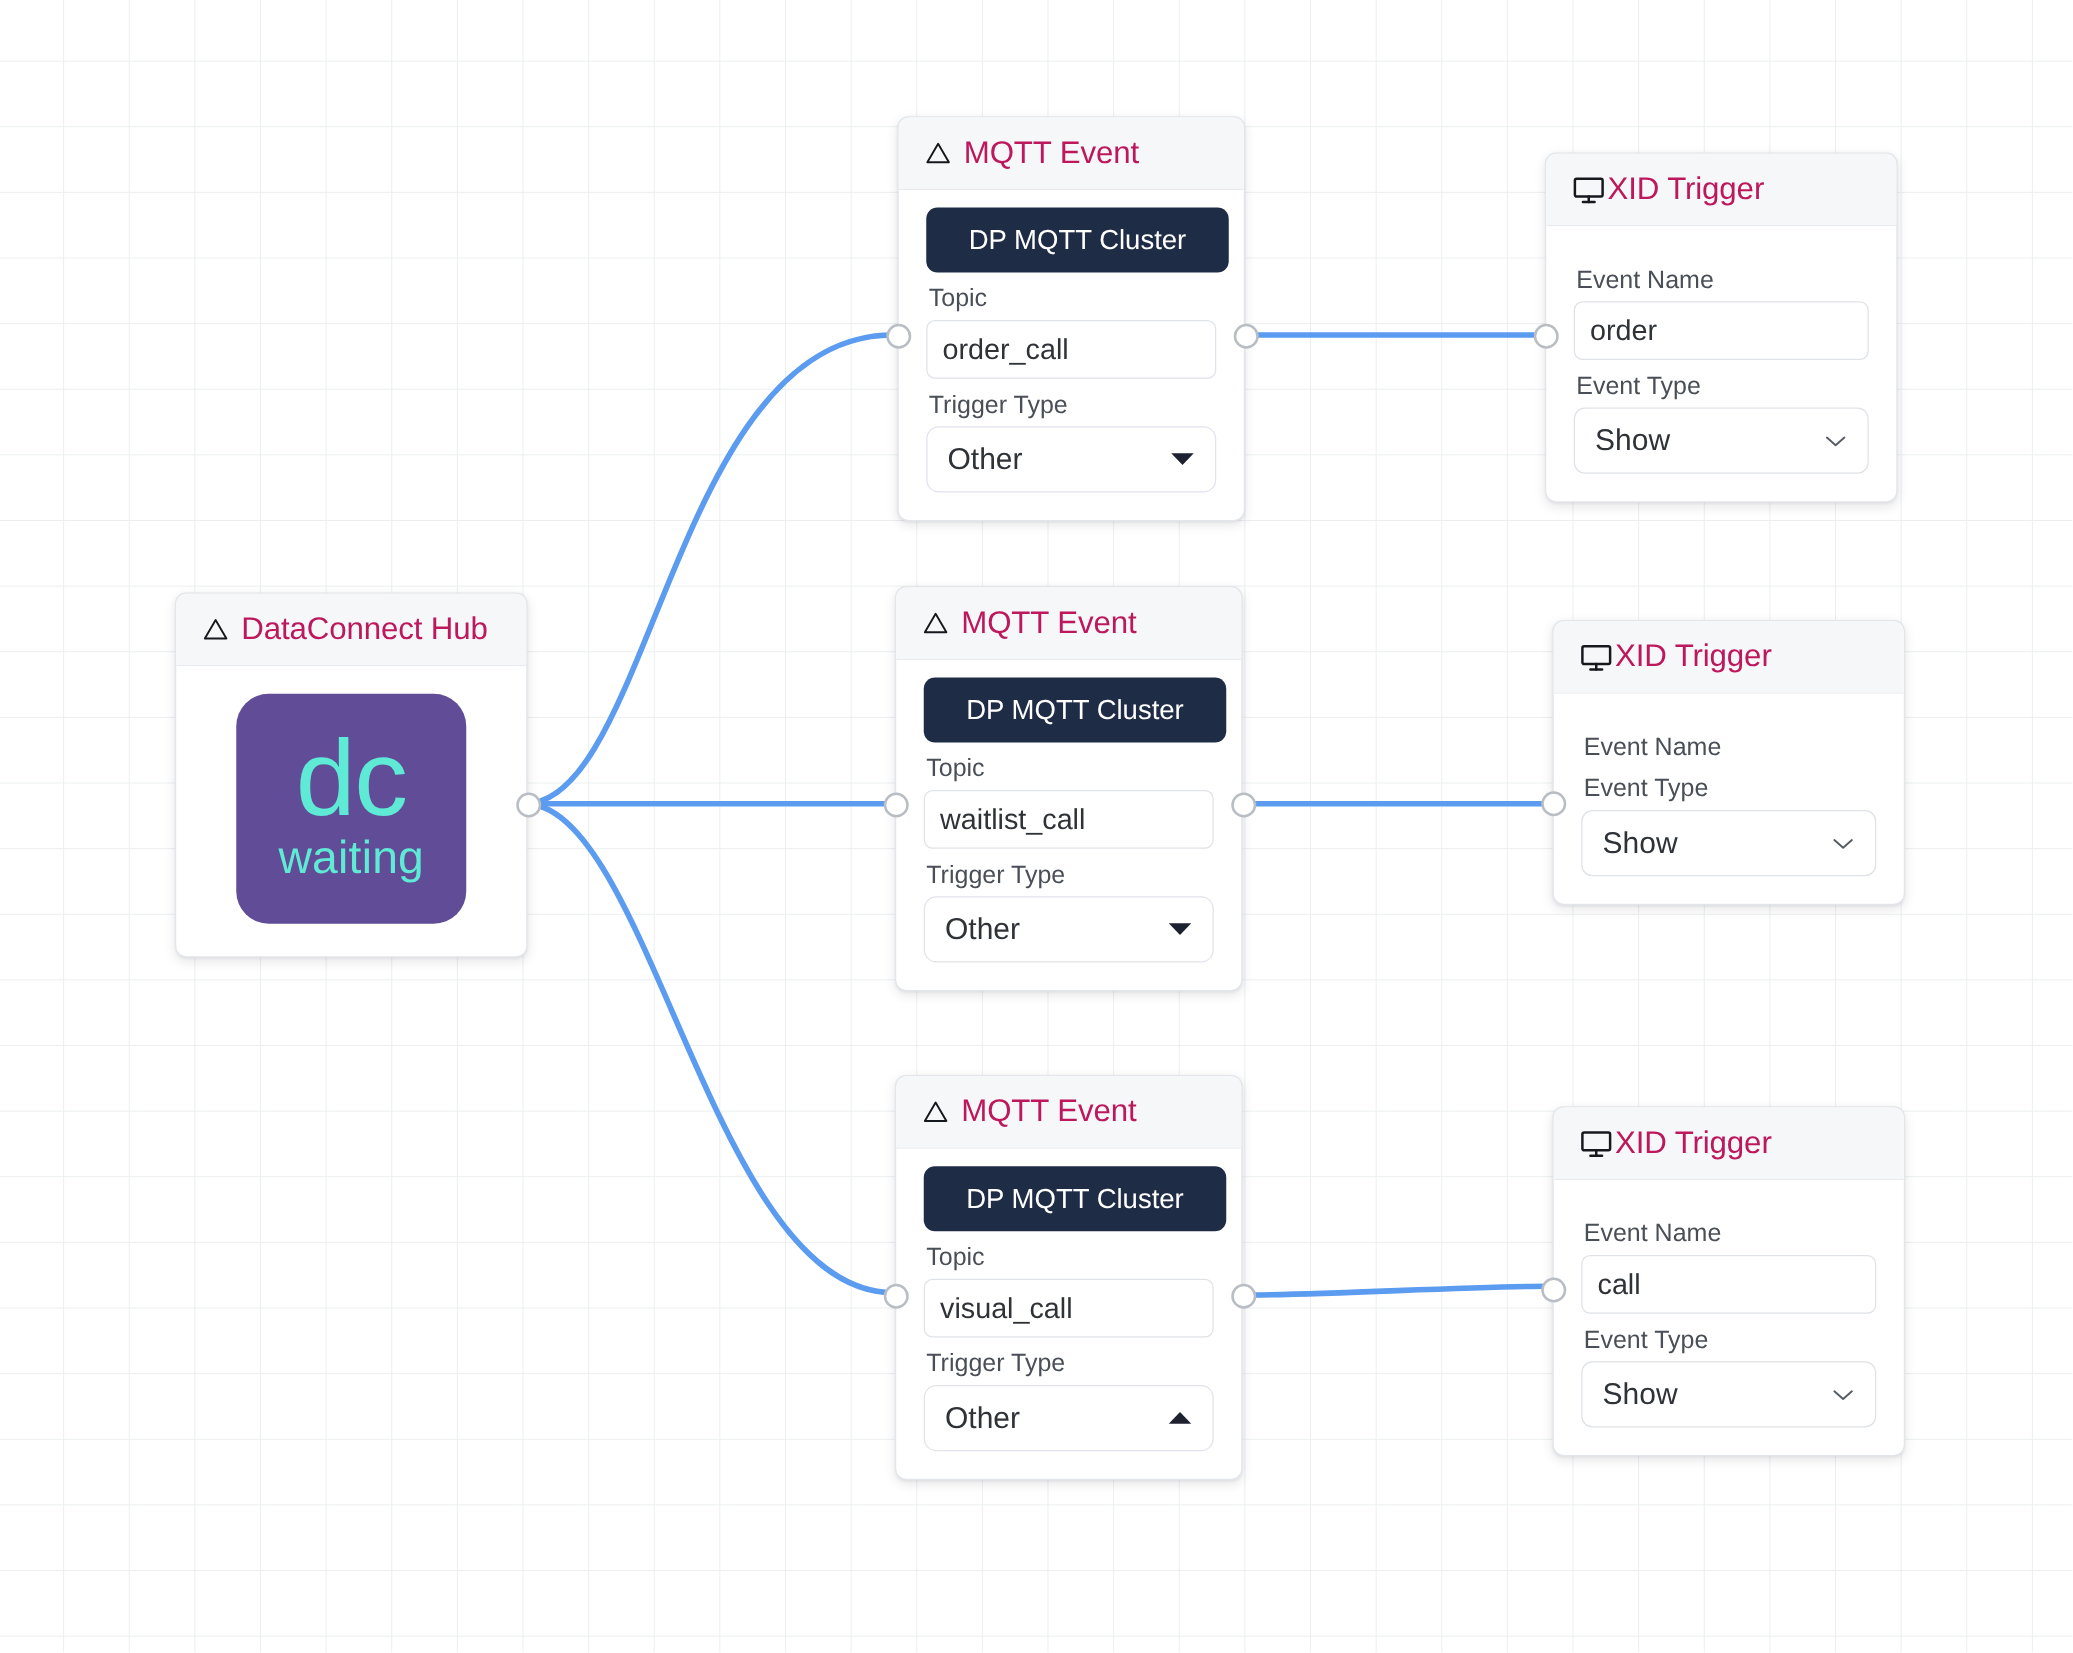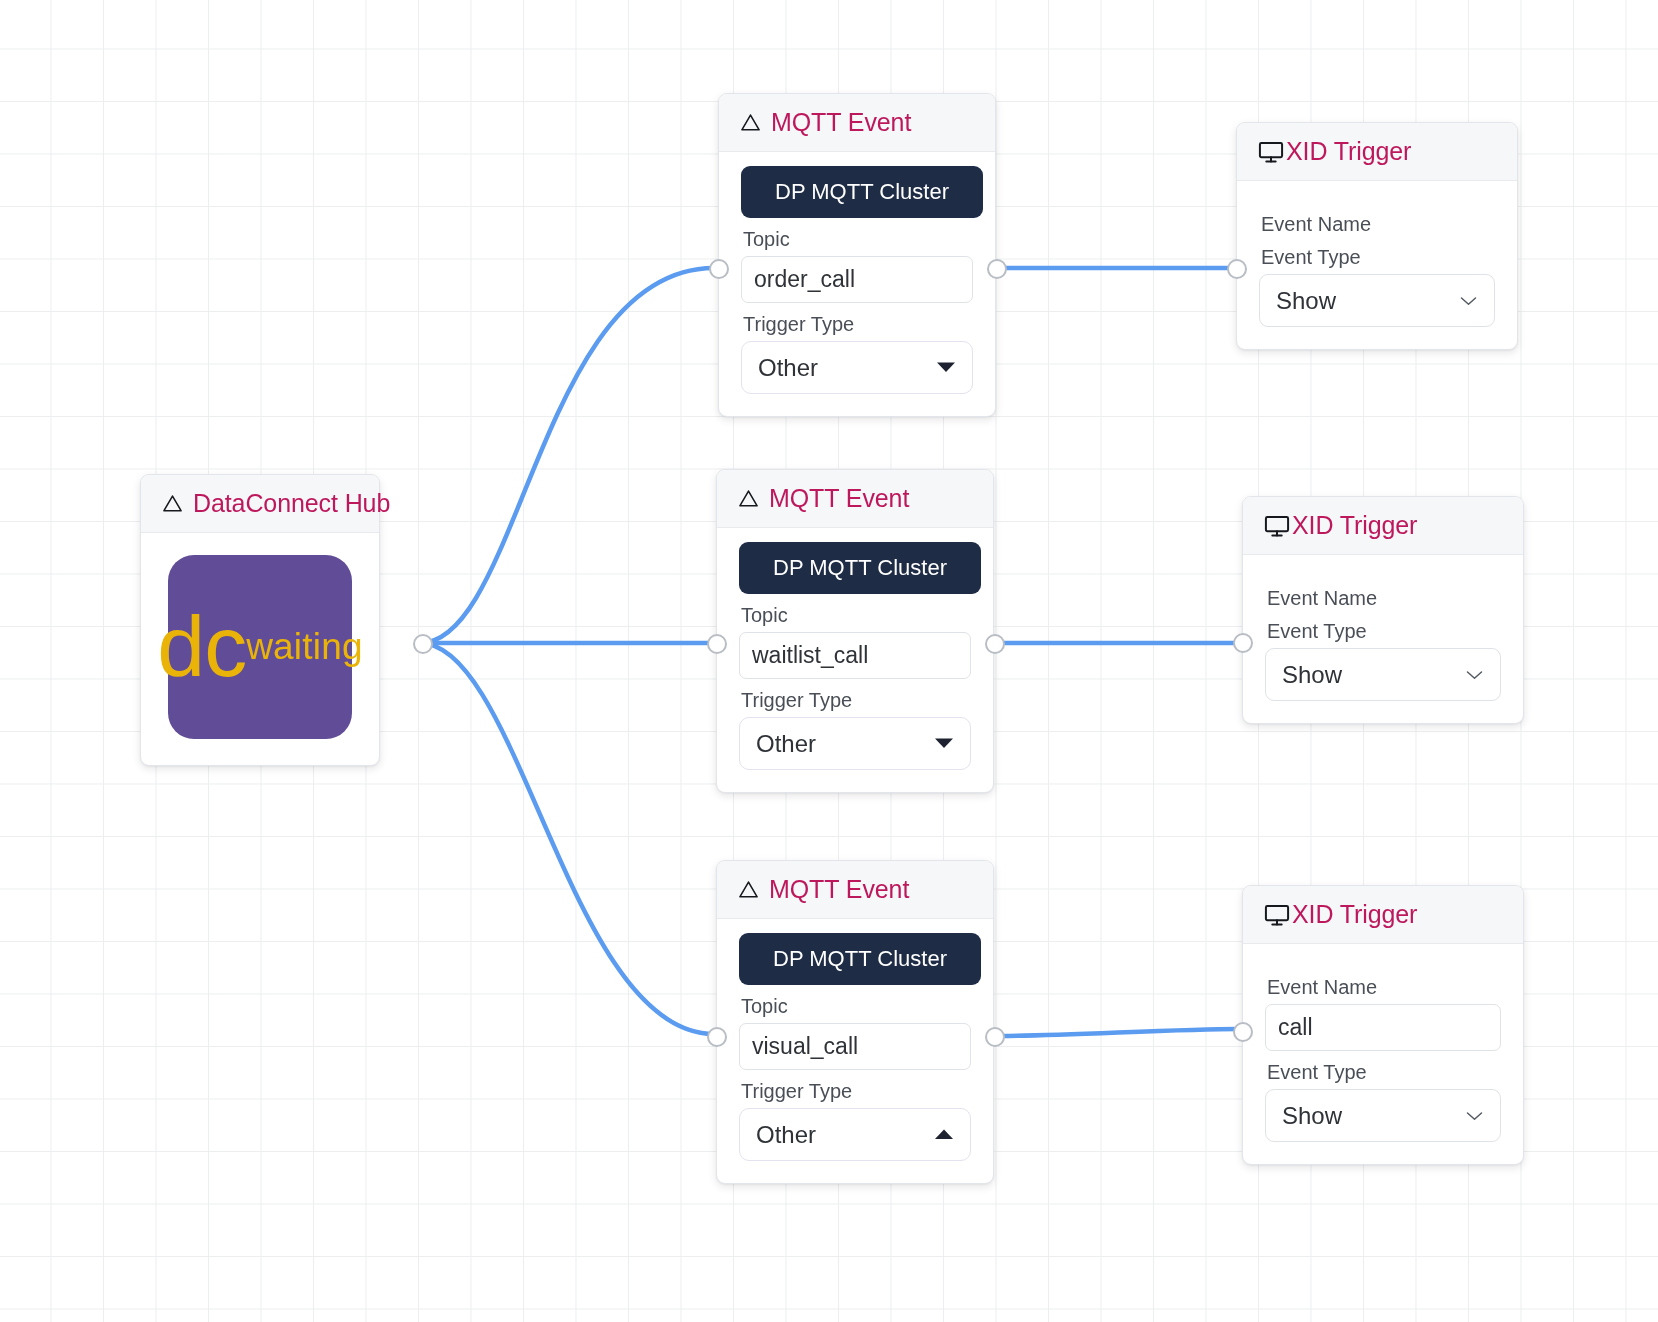--- a/index.html
+++ b/index.html
@@ -74,23 +74,24 @@
     padding: 22px 0 26px 0;
     display: flex;
     justify-content: center;
   }
   .hub-logo {
     width: 184px;
     height: 184px;
     border-radius: 26px;
     background: #614d97;
     display: flex;
+    flex-direction: column;
     align-items: center;
     justify-content: center;
-    color: #eab308;
+    color: #5eead4;
   }
   .hub-logo .dc {
     font-size: 86px;
     line-height: 0.92;
     font-weight: 500;
     letter-spacing: -1px;
   }
   .hub-logo .connect {
     font-size: 37px;
     line-height: 1.25;
@@ -169,21 +170,21 @@
     <g fill="none" stroke="#5b9bf0" stroke-width="4.5" stroke-linecap="round">
       <path d="M 420 643 C 520 643 540 268 714 268"></path>
       <path d="M 420 643 C 520 643 600 643 714 643"></path>
       <path d="M 420 643 C 520 643 570 1034 714 1034"></path>
       <path d="M 1000 268 C 1060 268 1170 268 1232 268"></path>
       <path d="M 1000 643 C 1060 643 1177 643 1238 643"></path>
       <path d="M 1000 1036 C 1060 1036 1177 1029 1238 1029"></path>
     </g>
   </svg>
 
-  <div class="node" style="left:140px; top:474px; width:240px;">
+  <div class="node" style="left:140px; top:474px; width:282px;">
     <div class="node-header">
       <svg class="icon" width="23" height="23" viewBox="0 0 24 24" fill="none" stroke="#15181d" stroke-width="1.6" stroke-linejoin="round" stroke-linecap="round">
         <path d="M12 4.2 L21 19.6 L3 19.6 Z"></path>
       </svg>
       <span class="node-title">DataConnect Hub</span>
     </div>
     <div class="hub-body">
       <div class="hub-logo">
         <div class="dc">dc</div>
         <div class="connect">waiting</div>
@@ -265,20 +266,21 @@
     <div class="node-header tight">
       <svg class="icon" width="28" height="28" viewBox="0 0 24 24" fill="none" stroke="#15181d" stroke-width="1.7" stroke-linejoin="round" stroke-linecap="round">
         <rect x="2.5" y="4.3" width="19" height="12.2" rx="1.2"></rect>
         <path d="M8 20.2 L16 20.2"></path>
         <path d="M12 16.5 L12 20.2"></path>
       </svg>
       <span class="node-title">XID Trigger</span>
     </div>
     <div class="node-body" style="padding-top:22px;">
       <div class="field-label">Event Name</div>
+      <input class="text-input" type="text" value="order" style="">
       <div class="field-label">Event Type</div>
       <div class="select-box">
         <span class="select-value">Show</span>
         <svg class="caret" width="19" height="12" viewBox="0 0 19 12" fill="none" stroke="#555b63" stroke-width="1.5" stroke-linecap="round" stroke-linejoin="round">
           <path d="M2.5 3 L9.5 9.2 L16.5 3"></path>
         </svg>
       </div>
     </div>
     <div class="handle" style="left:-10px; top:136px;"></div>
   </div>

